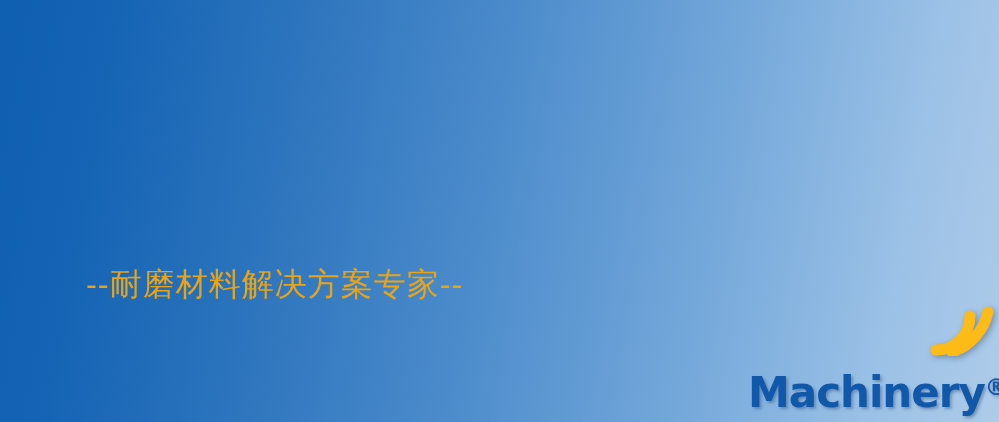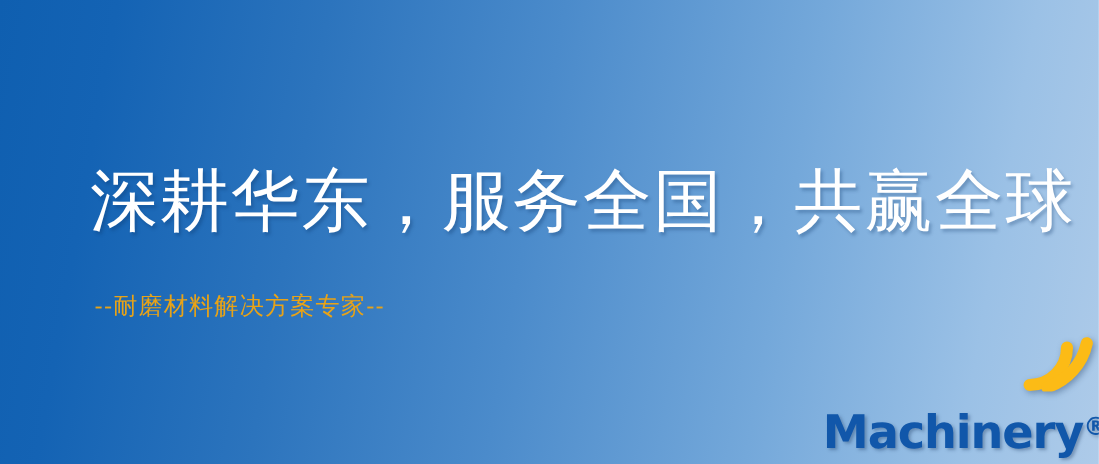--- a/index.html
+++ b/index.html
@@ -36,21 +36,21 @@
     white-space: nowrap;
     text-shadow: 2px 2px 3px rgba(10, 50, 100, 0.30);
   }
 
   
   #subtitle {
     position: absolute;
     left: 86px;
     top: 268px;
     font-family: "DejaVu Serif", "Liberation Serif", serif;
-    font-size: 22px;
+    font-size: 32px;
     line-height: 1;
     color: #e8a317;
     letter-spacing: 1px;
     white-space: nowrap;
   }
 
   
   #logo {
     position: absolute;
     left: 744px;
@@ -99,21 +99,20 @@
     font-size: 23px;
     vertical-align: 12px;
     letter-spacing: 0;
   }
 </style>
 </head>
 <body>
 
 <div id="banner">
 
-  <div id="headline">深耕华东，服务全国，共赢全球</div>
 
   <div id="subtitle">--耐磨材料解决方案专家--</div>
 
   <div id="logo">
 
 
     <svg id="logo-arcs" viewBox="0 0 68 62">
       <path d="M 10 56 A 34 34 0 0 0 44 22" fill="none" stroke="#fcbb16" stroke-width="11" stroke-linecap="round"></path>
       <path d="M 26 58 A 54 54 0 0 0 62 18" fill="none" stroke="#fcbb16" stroke-width="11" stroke-linecap="round"></path>
     </svg>

